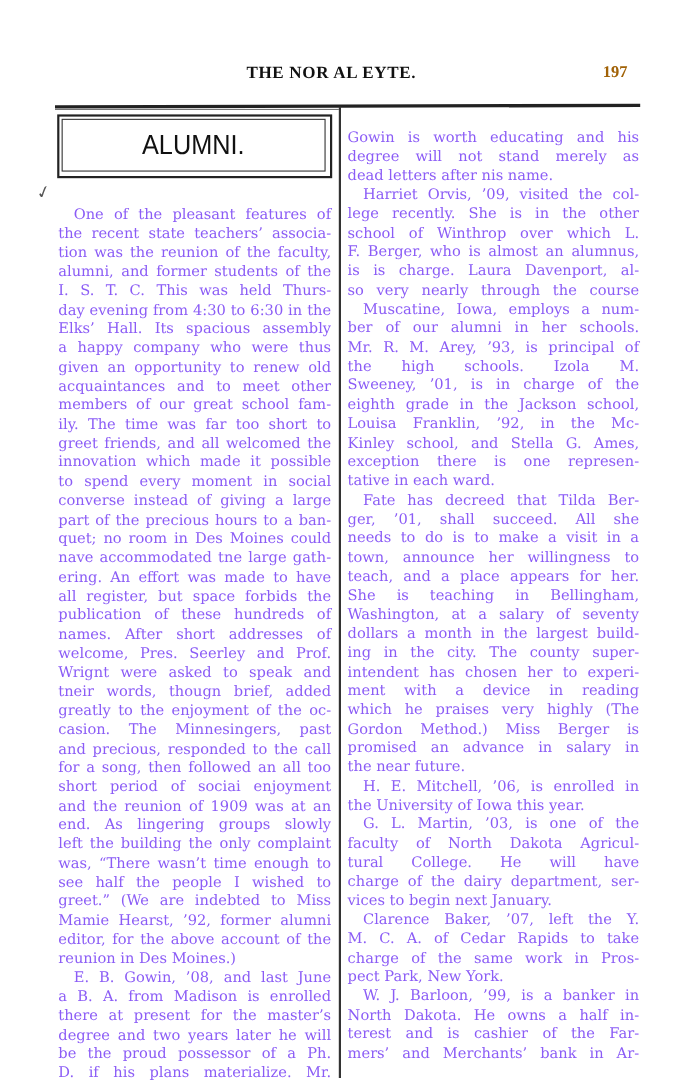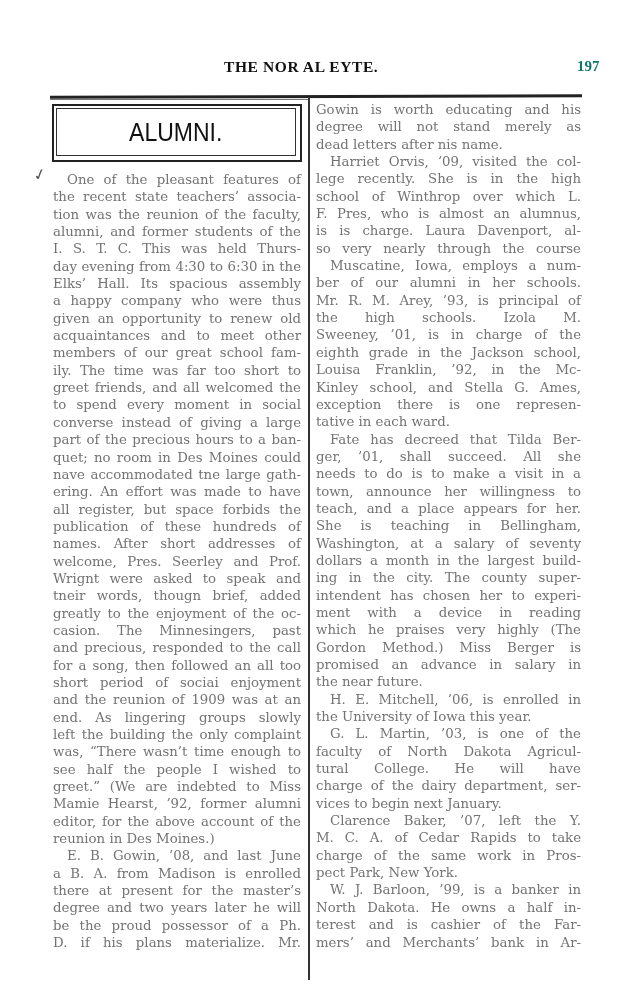--- a/index.html
+++ b/index.html
@@ -8,22 +8,22 @@
     font-family:"DejaVu Serif", serif; color:#1a1a1a;
   }
   .running-head {
     position:absolute; top:58px; left:0; width:635px; height:20px;
   }
   .running-title {
     position:absolute; left:224px; top:0; font-family:"Liberation Serif", serif;
     font-weight:bold; font-size:15.5px; letter-spacing:0.6px; color:#111;
   }
   .page-number {
-    position:absolute; left:577px; top:0; font-family:"Liberation Serif", serif;
-    font-weight:bold; font-size:15px; color:#0f766e;
+    position:absolute; left:548px; top:0; font-family:"Liberation Serif", serif;
+    font-weight:bold; font-size:15px; color:#a16207;
   }
   .top-rule {
     position:absolute; left:50px; top:95px; width:532px; height:3px; background:#222;
     transform:rotate(-0.15deg);
   }
   .top-rule-thin {
     position:absolute; left:50px; top:99px; width:258px; height:1px; background:#777;
   }
   .column-divider {
     position:absolute; left:308px; top:97px; width:1.5px; height:883px; background:#333;
@@ -39,21 +39,21 @@
   .title-text {
     font-family:"Liberation Sans", sans-serif; font-size:25px; letter-spacing:0px;
     color:#111; transform:scaleX(0.92);
   }
   .checkmark {
     position:absolute; left:33px; top:165px; font-size:16px; color:#555;
     font-family:"DejaVu Sans", sans-serif; transform:rotate(-15deg);
   }
   .col {
     position:absolute; font-family:"DejaVu Serif", serif; font-size:13.3px;
-    line-height:17.35px; color:#737373;
+    line-height:17.35px; color:#8b5cf6;margin-top:16px;
   }
   .col-left { left:53px; top:171px; width:248px; }
   .col-right { left:316px; top:101px; width:265px; }
   .line {
     display:block; white-space:nowrap; text-align:justify; text-align-last:justify;
     height:17.35px; overflow:visible;
   }
   .line.last { text-align-last:left; }
   .line.indent { padding-left:14px; }
 </style>
@@ -84,20 +84,21 @@
     <span class="line">alumni, and former students of the</span>
     <span class="line">I. S. T. C.  This was held Thurs-</span>
     <span class="line">day evening from 4:30 to 6:30 in the</span>
     <span class="line">Elks’ Hall.  Its spacious assembly</span>
     <span class="line">a happy company who were thus</span>
     <span class="line">given an opportunity to renew old</span>
     <span class="line">acquaintances and  to meet other</span>
     <span class="line">members of our great school fam-</span>
     <span class="line">ily.  The time was far too short to</span>
     <span class="line">greet friends, and all welcomed the</span>
+    <span class="line">innovation which made it possible</span>
     <span class="line">to spend every moment  in social</span>
     <span class="line">converse instead of giving a large</span>
     <span class="line">part of the precious hours to a ban-</span>
     <span class="line">quet; no room in Des Moines could</span>
     <span class="line">nave accommodated tne large gath-</span>
     <span class="line">ering.  An effort was made to have</span>
     <span class="line">all register, but space forbids the</span>
     <span class="line">publication  of  these hundreds of</span>
     <span class="line">names.  After short addresses of</span>
     <span class="line">welcome, Pres. Seerley  and Prof.</span>
@@ -122,23 +123,23 @@
     <span class="line">there at present for the master’s</span>
     <span class="line">degree and two years later he will</span>
     <span class="line">be the proud  possessor  of a Ph.</span>
     <span class="line">D. if his plans materialize.   Mr.</span>
   </div>
 <div class="col col-right" id="col-right">
     <span class="line">Gowin is worth educating and his</span>
     <span class="line">degree will not stand  merely as</span>
     <span class="line last">dead letters after nis name.</span>
     <span class="line indent">Harriet Orvis, ’09, visited the col-</span>
-    <span class="line">lege recently.  She is in the high</span>
+    <span class="line">lege recently.  She is in the other</span>
     <span class="line">school of Winthrop over which L.</span>
-    <span class="line">F. Pres, who is almost an alumnus,</span>
+    <span class="line">F. Berger, who is almost an alumnus,</span>
     <span class="line">is is charge.  Laura Davenport, al-</span>
     <span class="line">so very nearly through the course</span>
     <span class="line indent">Muscatine, Iowa, employs a num-</span>
     <span class="line">ber of our alumni in her schools.</span>
     <span class="line">Mr. R. M. Arey, ’93, is principal of</span>
     <span class="line">the  high  schools.  Izola  M.</span>
     <span class="line">Sweeney, ’01, is in charge of the</span>
     <span class="line">eighth grade in the Jackson school,</span>
     <span class="line">Louisa Franklin, ’92, in the Mc-</span>
     <span class="line">Kinley school, and Stella G. Ames,</span>

